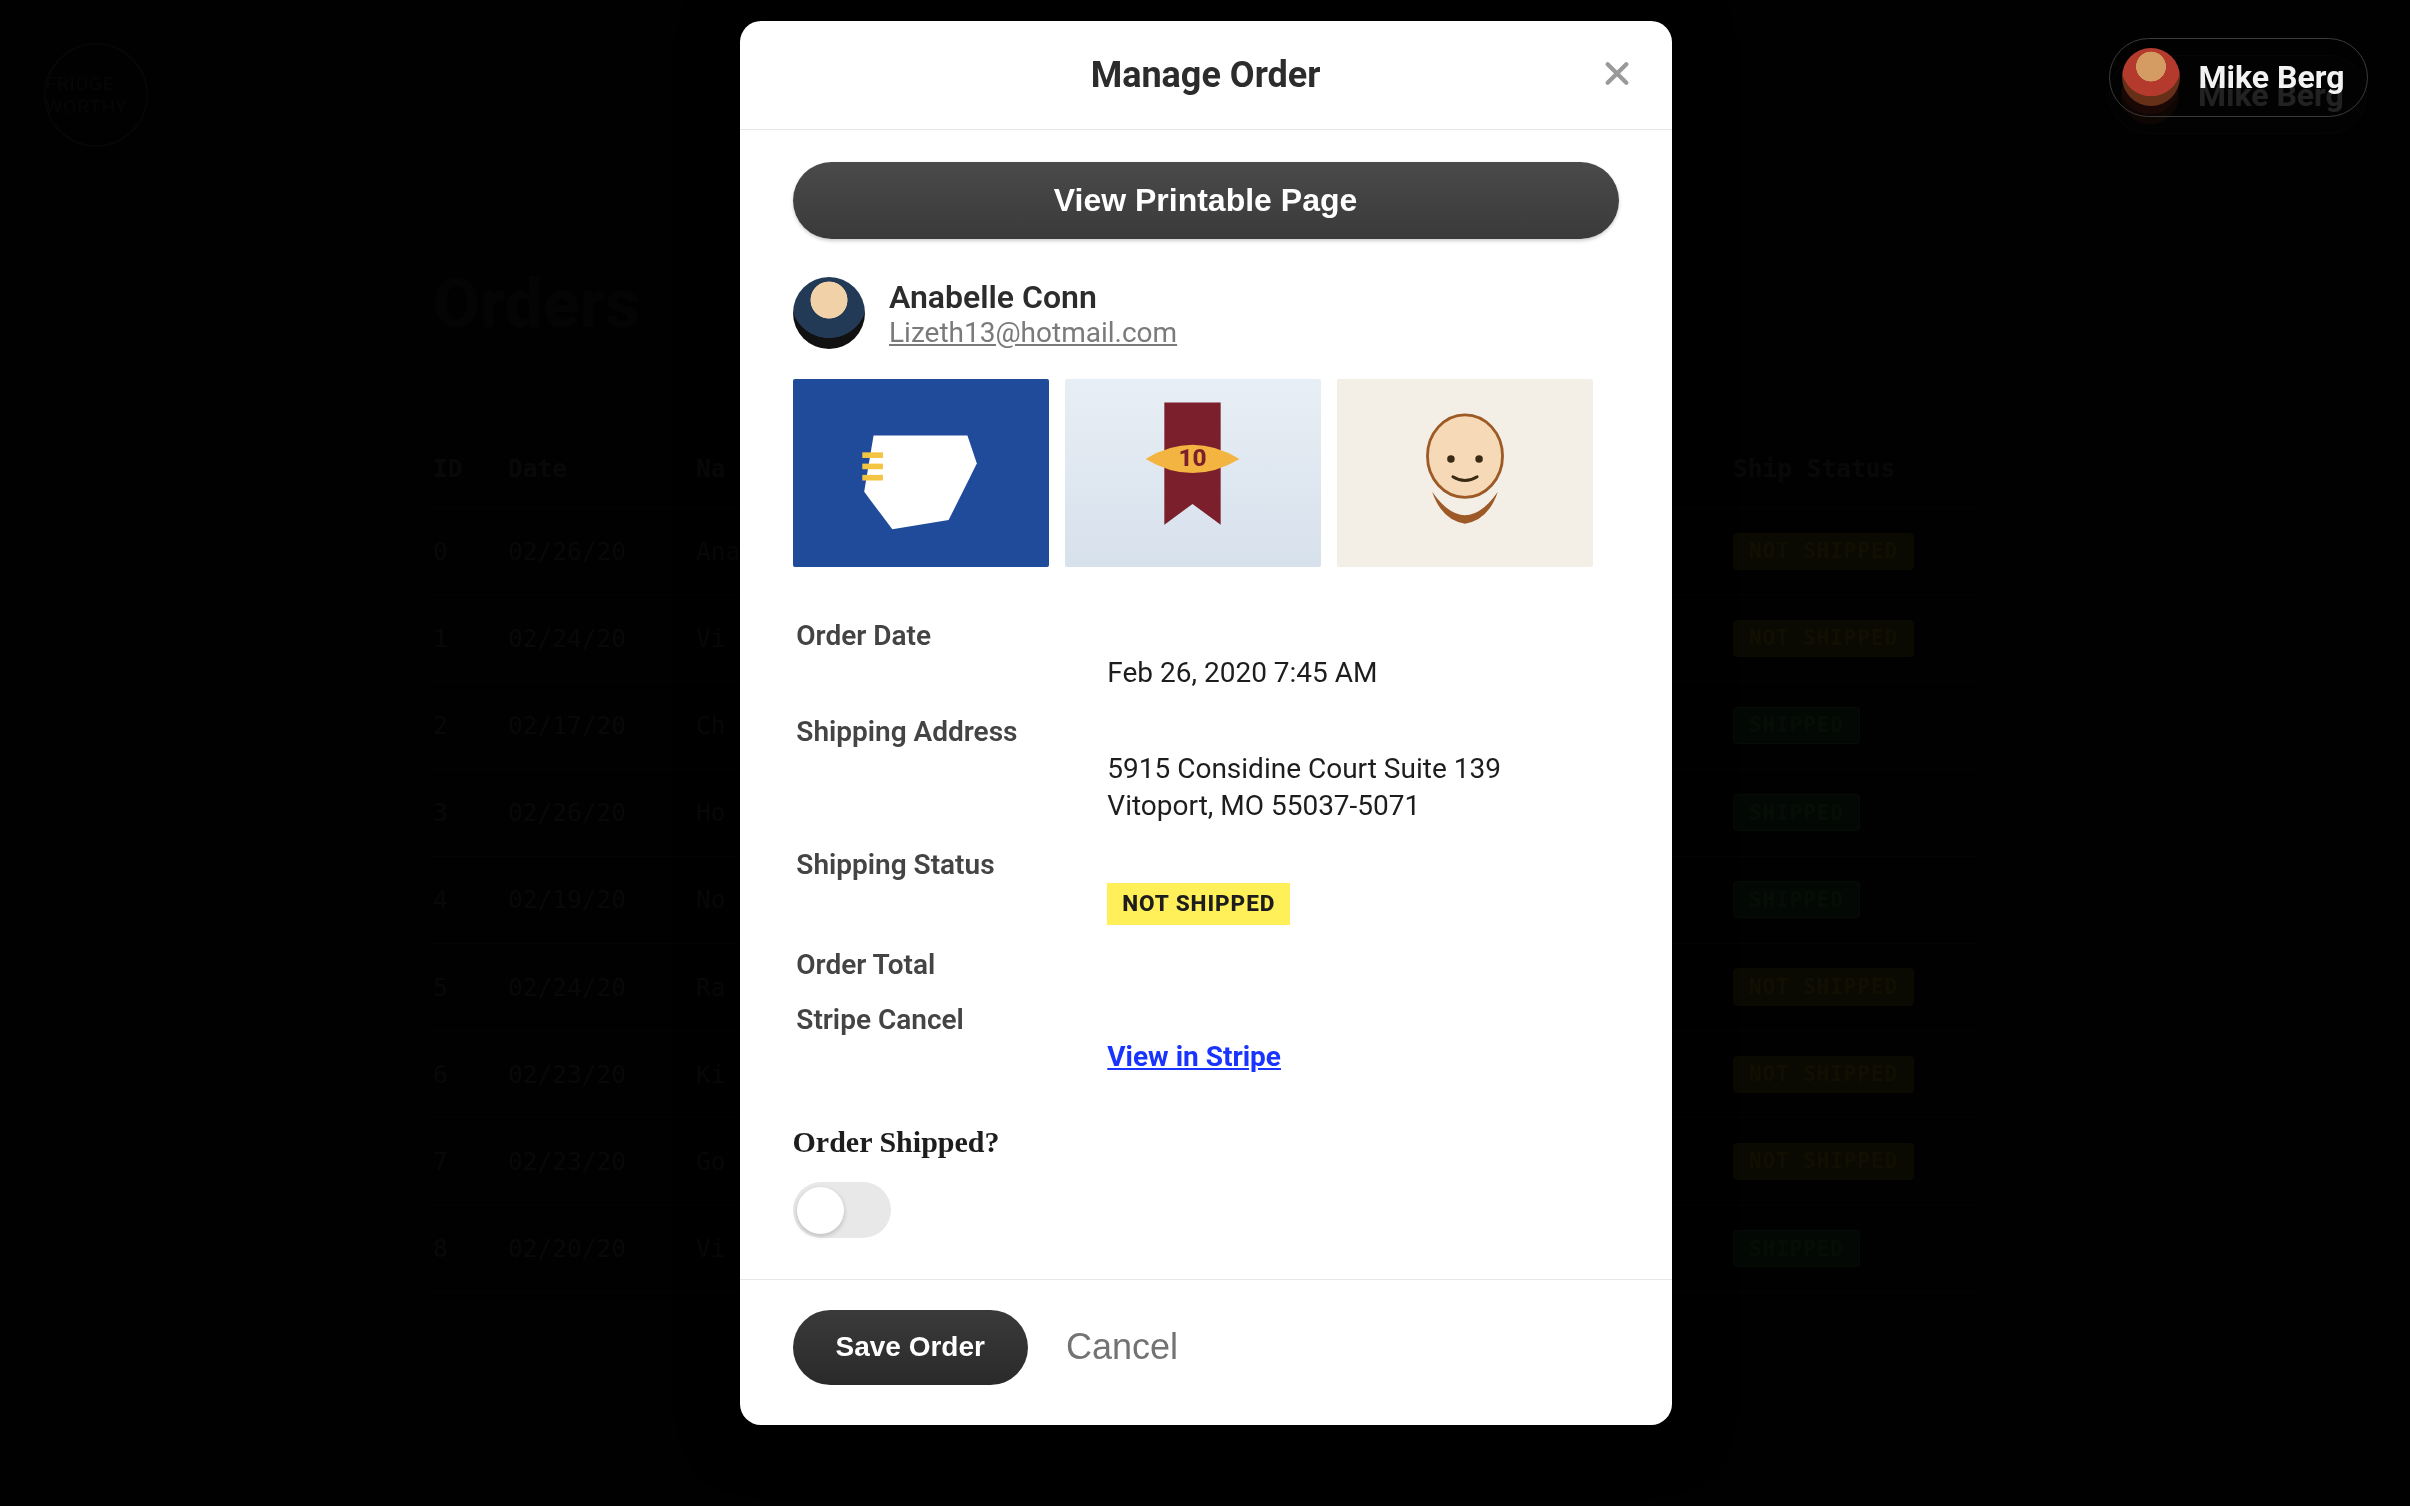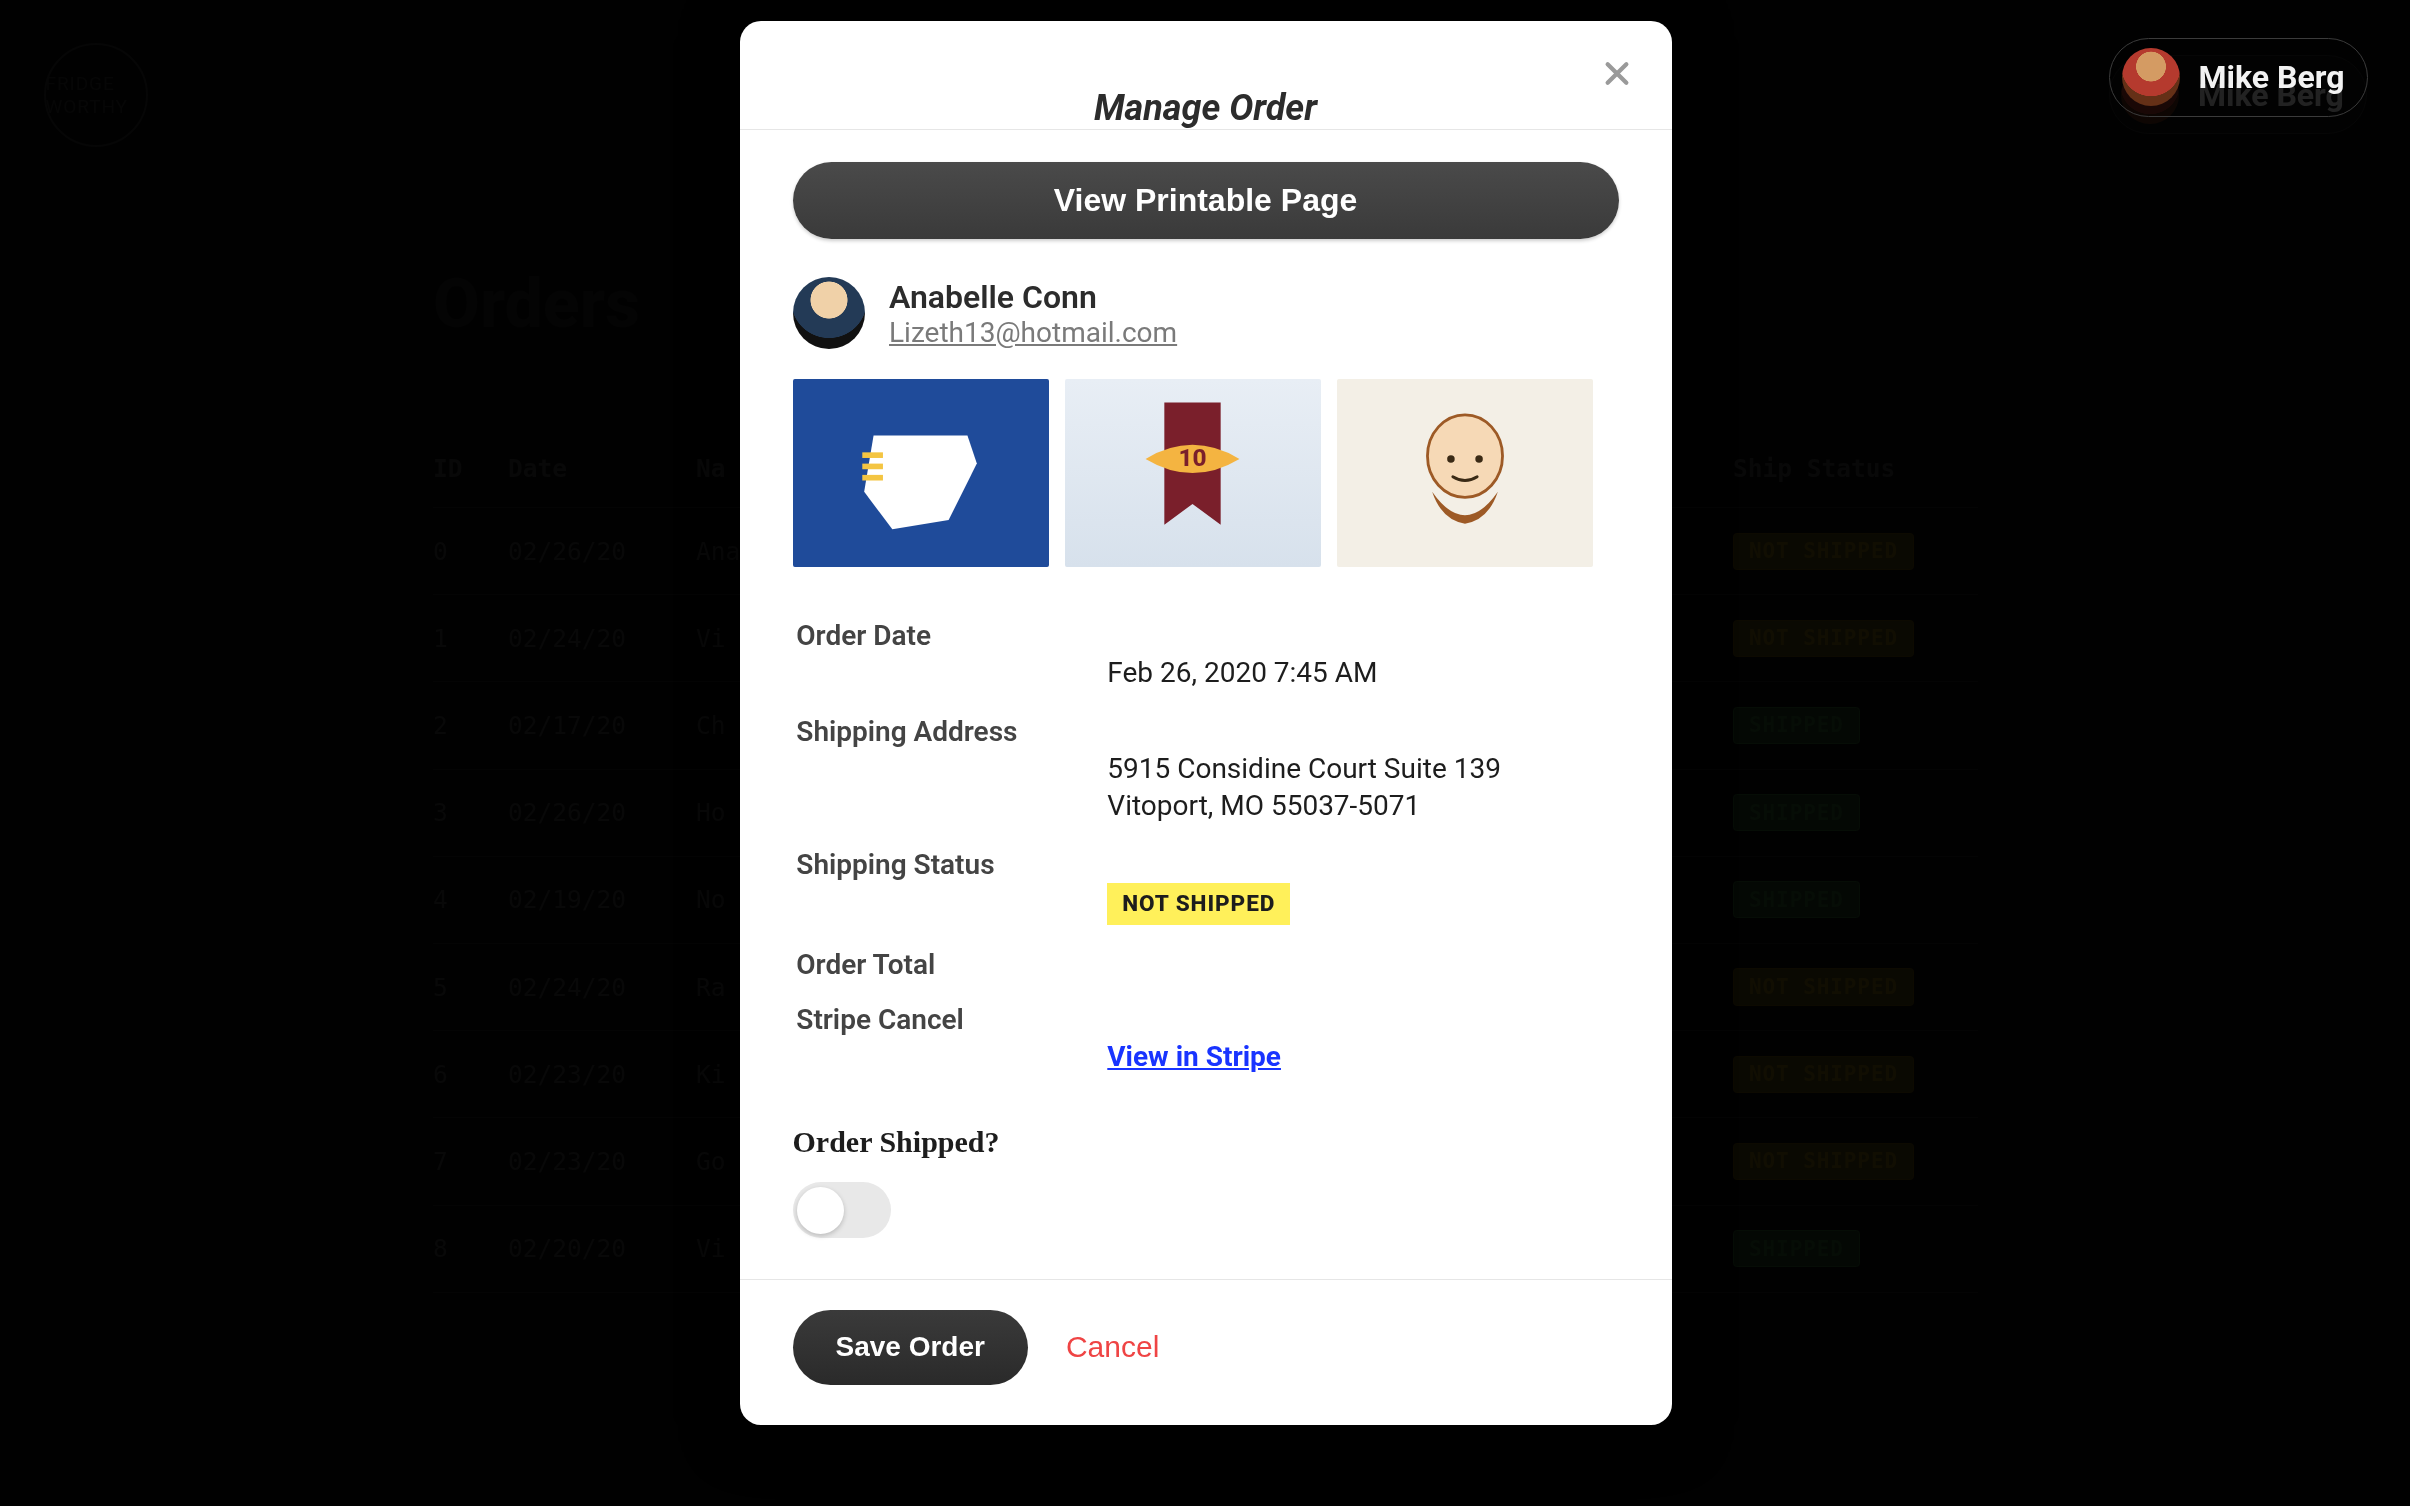--- a/index.html
+++ b/index.html
@@ -92,26 +92,25 @@
     border-radius: 21px;
     box-shadow: 0 7.5px 56px rgba(0,0,0,0.5);
     color: #1d1d1d;
     display: flex;
     flex-direction: column;
     overflow: hidden;
   }
 
   .m-header {
     display: flex;
-    align-items: flex-end;
+    align-items: center;
     justify-content: center;
     position: relative;
     height: 109px;
     border-bottom: 0.9px solid #e6e6e6;
-    font-style: italic;
   }
   .m-title { font-size: 36px; font-weight: 700; color: #2c2c2c; }
   .m-close {
     position: absolute;
     right: 34px;
     top: 50%;
     transform: translateY(-50%);
     width: 41px; height: 41px;
     display: flex; align-items: center; justify-content: center;
     cursor: pointer;
@@ -202,22 +201,22 @@
     padding: 0 43px;
     border-radius: 941px;
     background: linear-gradient(#3a3a3a,#2a2a2a);
     color: #fff;
     font-size: 28px;
     font-weight: 800;
     border: none;
     cursor: pointer;
   }
   .btn-cancel {
-    font-size: 30px;
-    color: #ef4444;
+    font-size: 36px;
+    color: #737373;
     background: none;
     border: none;
     cursor: pointer;
   }
 
   
   .thumb1 { background:#1f4b9a; }
   .thumb2 { background: linear-gradient(#e8eef5,#d7e1ec); }
   .thumb3 { background:#f3efe6; }
 </style>

